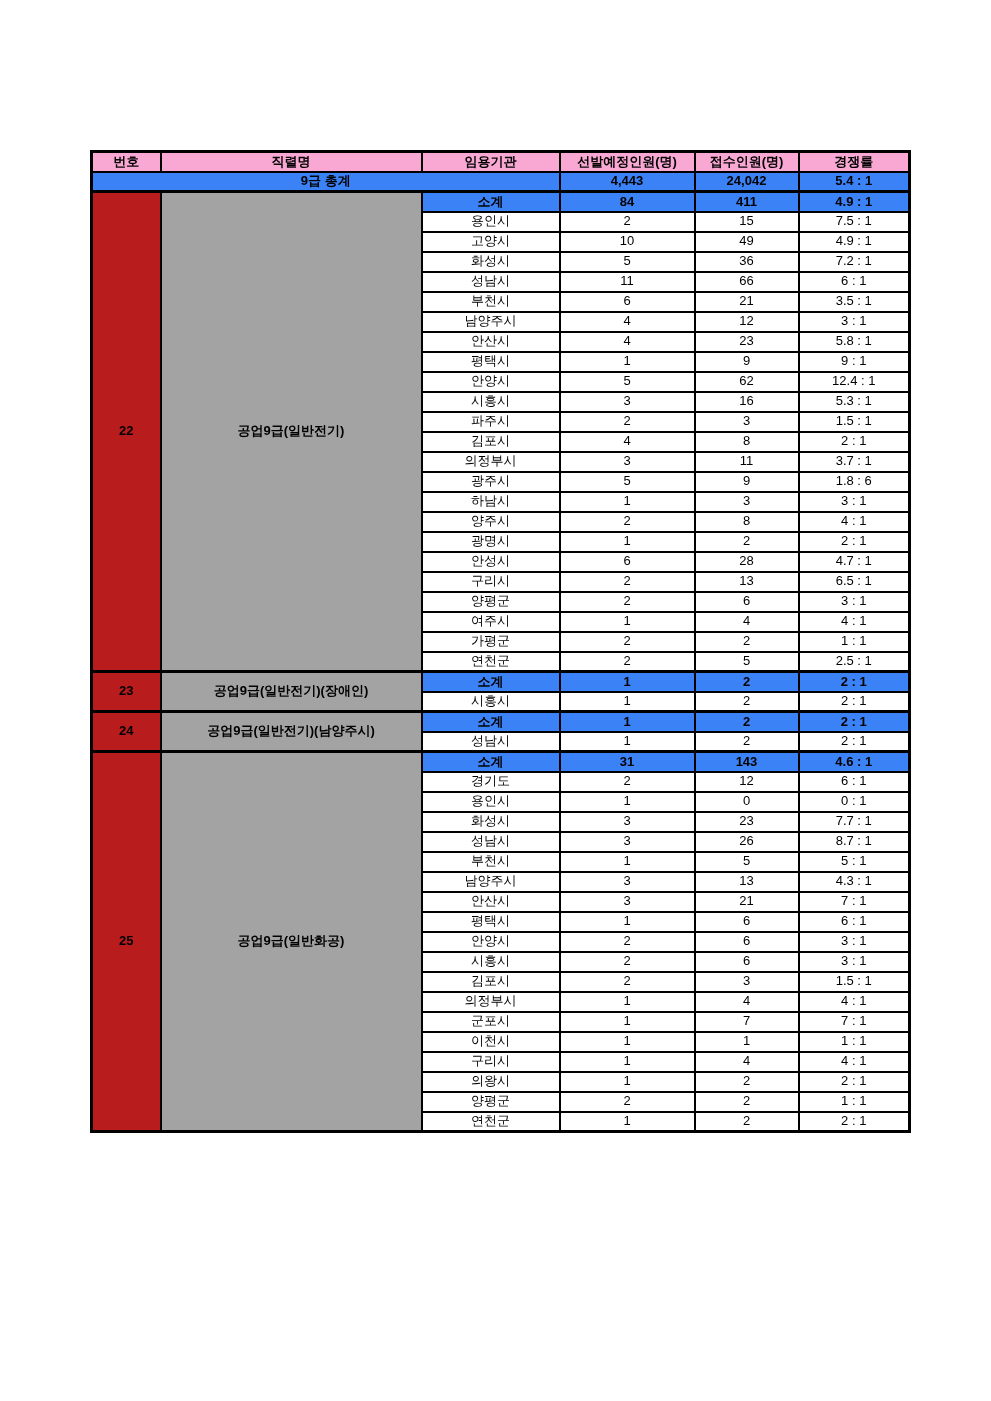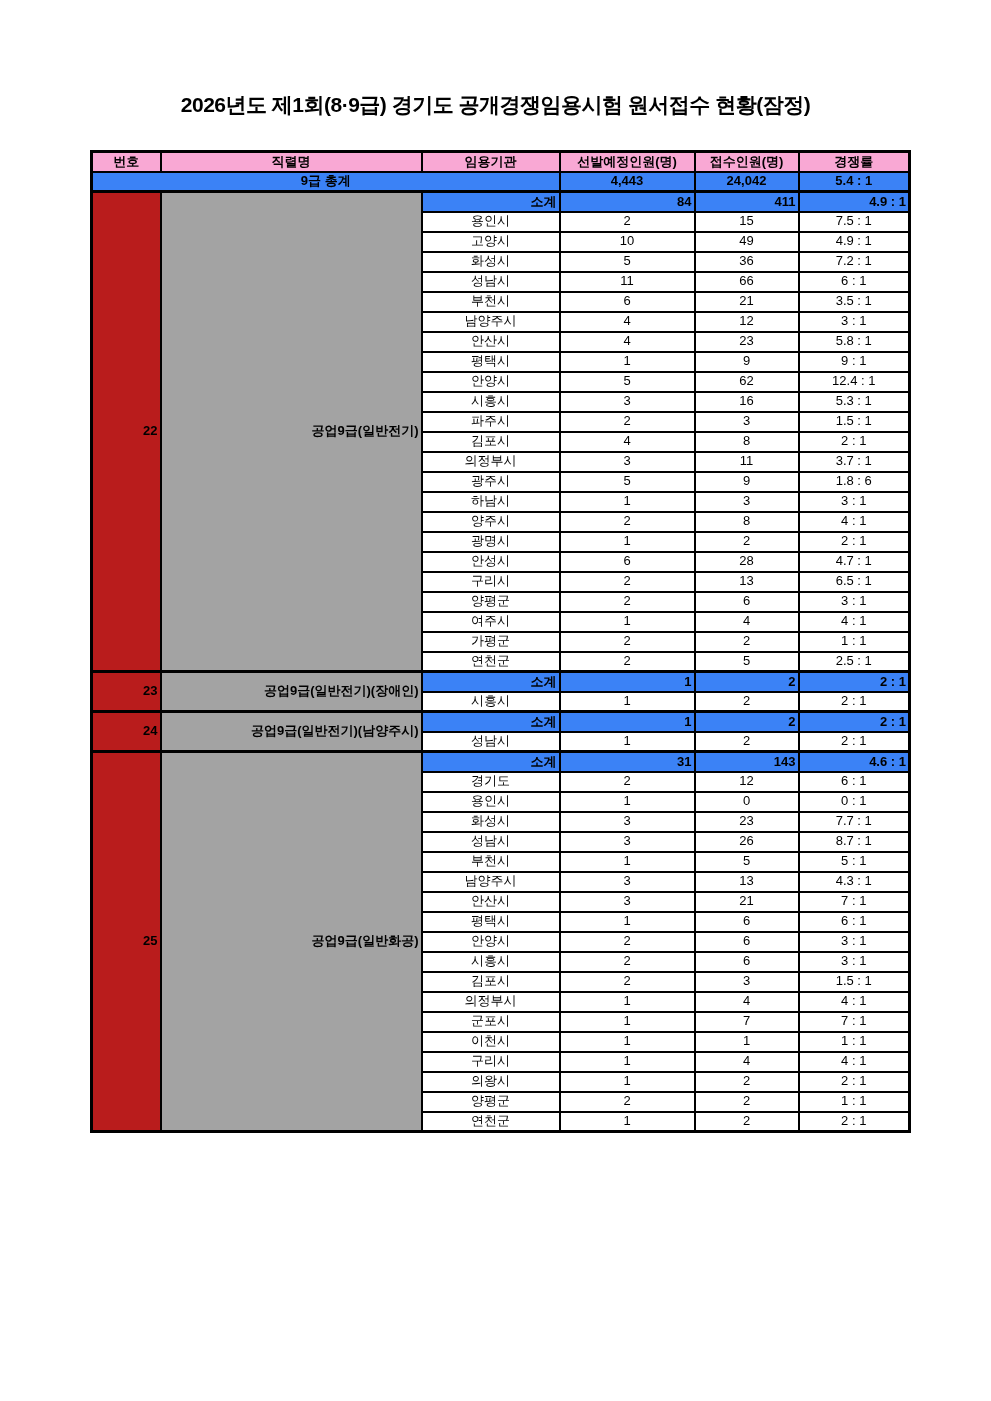--- a/index.html
+++ b/index.html
@@ -43,36 +43,35 @@
     line-height: 1.1;
     white-space: nowrap;
     overflow: hidden;
   }
   .main-table th {
     background: #f9a8d4;
     font-weight: bold;
     font-size: 13px;
   }
   tr.subtotal td { background: #3b82f6; font-weight: bold; }
-  tr.section-start td { border-top: 3px solid #000; text-align: right; }
+  tr.section-start td { border-top: 3px solid #000; }
   tr.bb3 td { border-bottom: 3px solid #000; }
   .main-table td.no-cell {
     background: #b91c1c;
     font-weight: bold;
   }
   .main-table td.series-cell {
     background: #a3a3a3;
     font-weight: bold;
   }
 </style>
 </head>
 <body>
 
 <div class="page">
-  <div class="title">2026년도 제1회(8·9급) 경기도 공개경쟁임용시험 원서접수 현황(잠정)</div>
   <table class="main-table">
     <colgroup>
       <col style="width:69px">
       <col style="width:261px">
       <col style="width:138px">
       <col style="width:135px">
       <col style="width:104px">
       <col style="width:111px">
     </colgroup>
     <thead>

